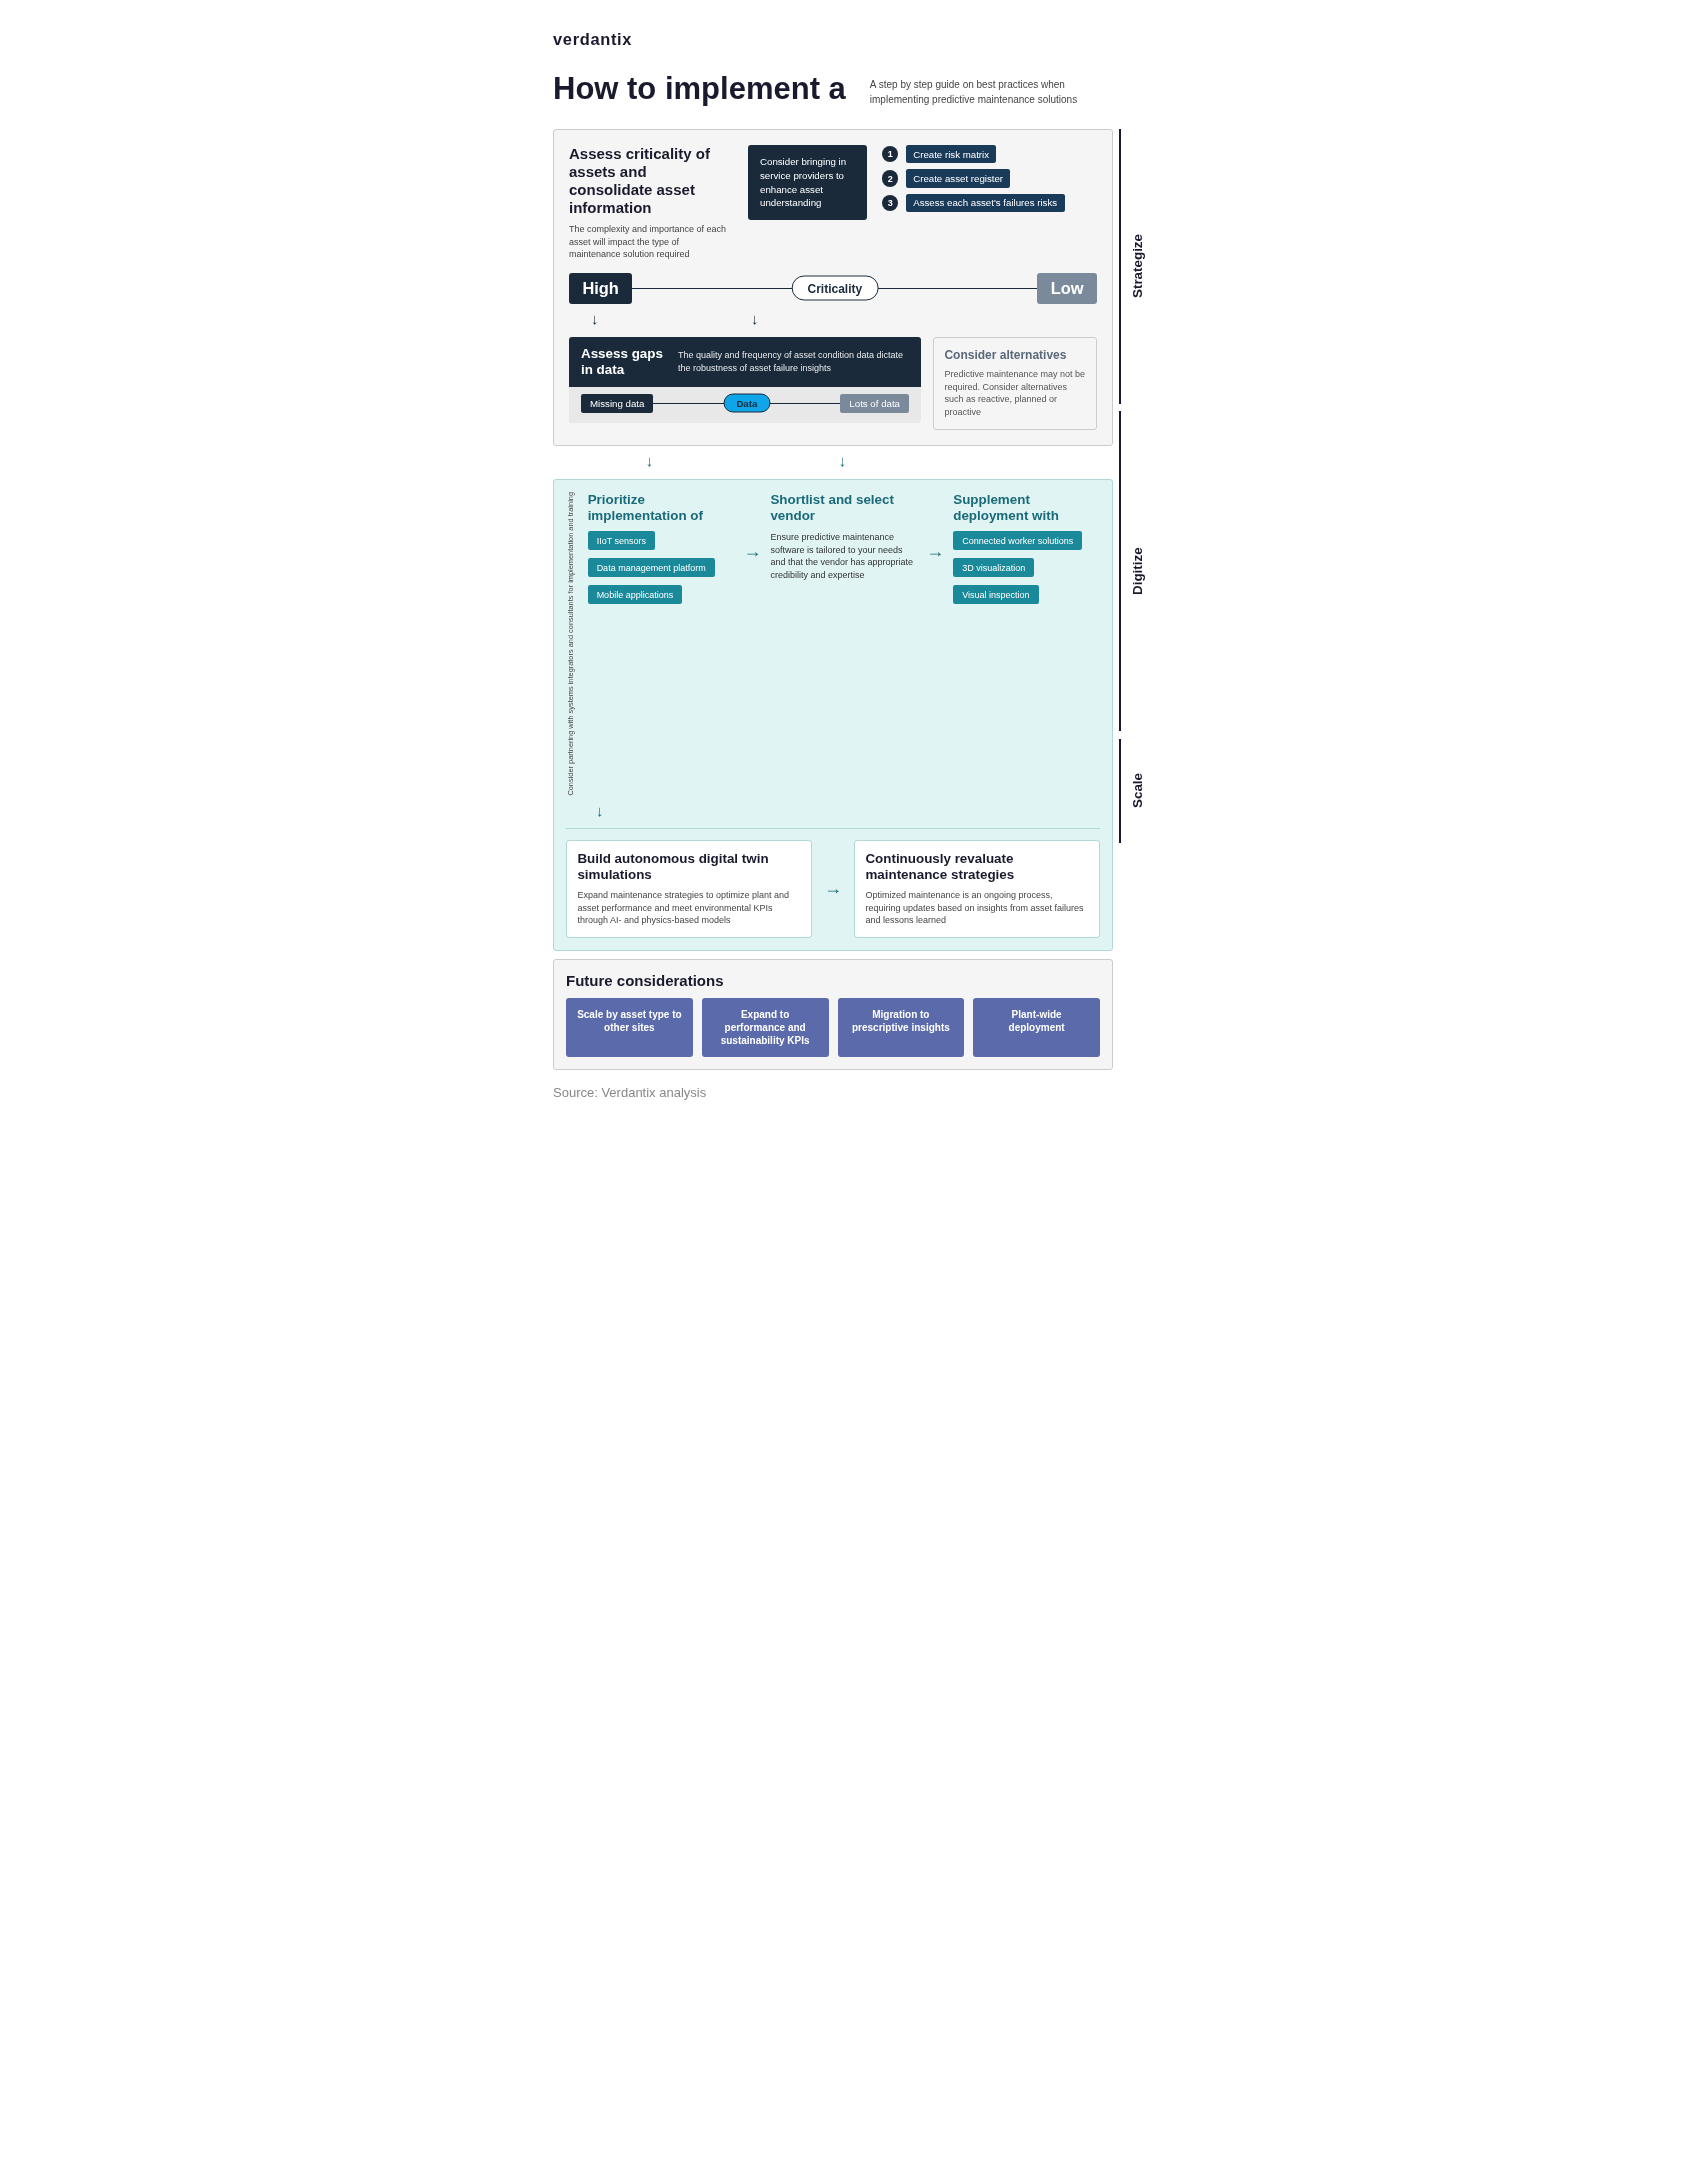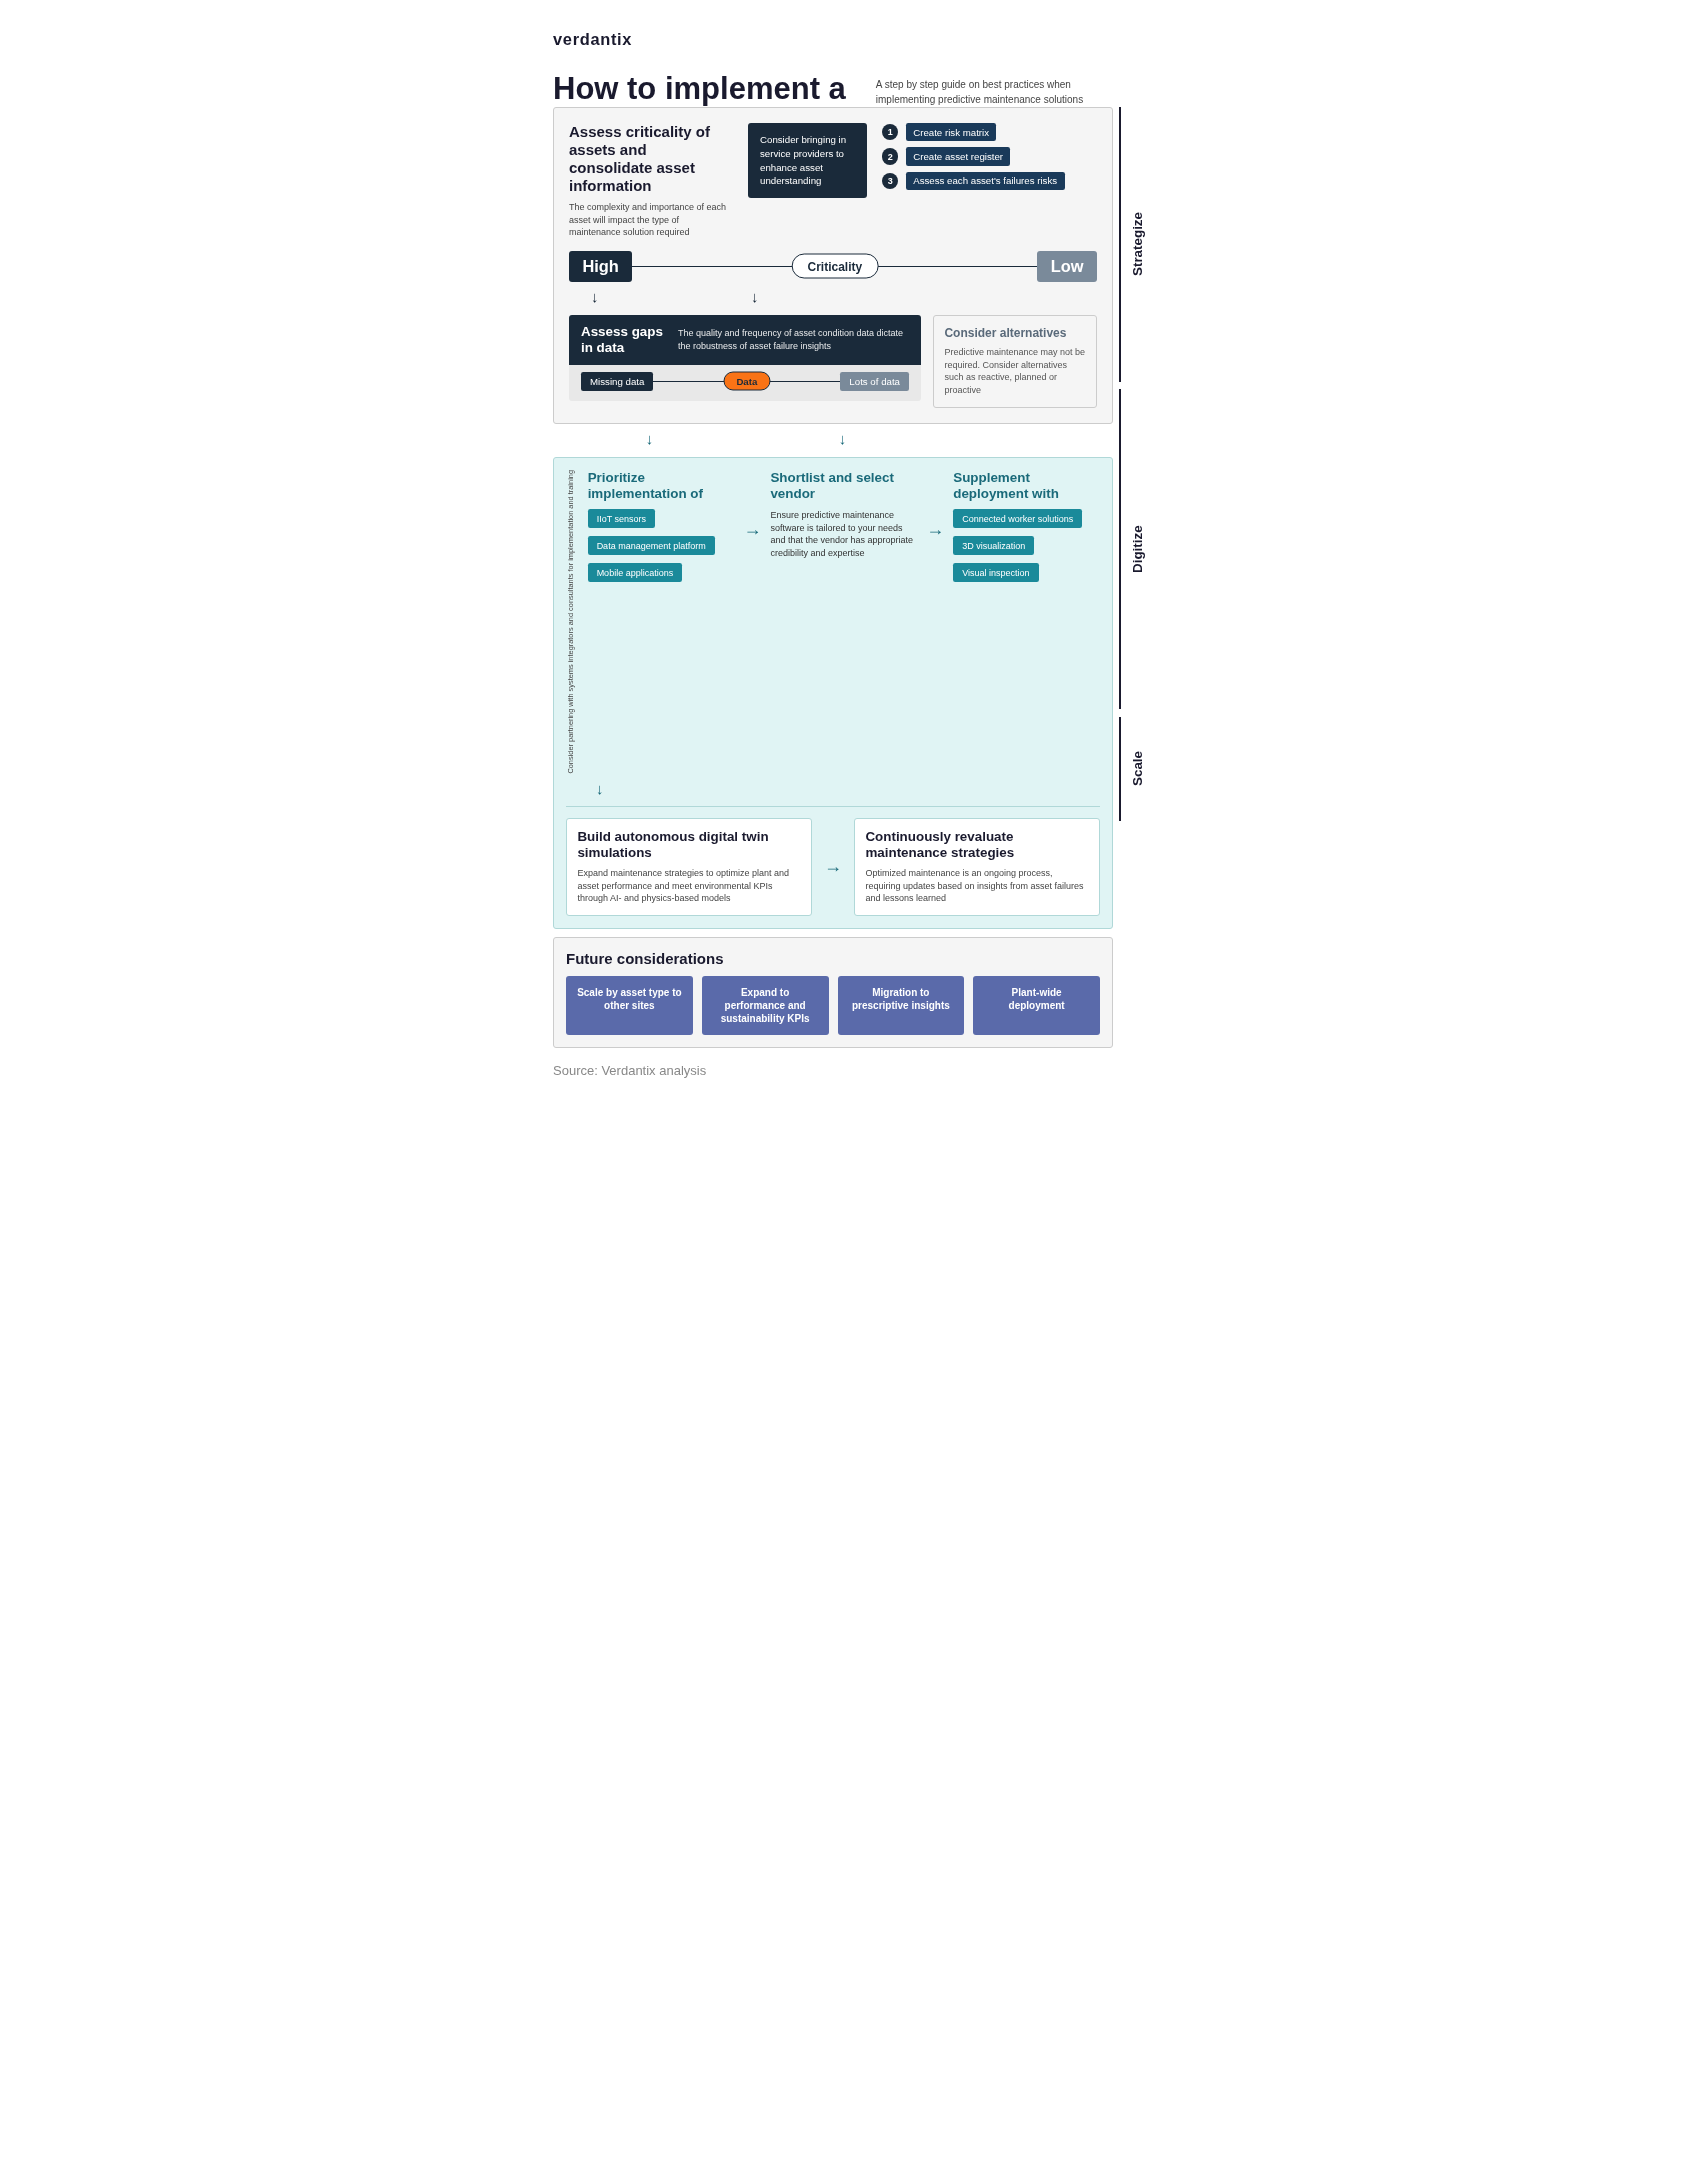--- a/index.html
+++ b/index.html
@@ -14,21 +14,22 @@
     .logo {
       font-size: 16.4px;
       font-weight: 700;
       letter-spacing: 0.7px;
       color: #1a1a2e;
       margin-bottom: 22px;
     }
     .header-section {
       display: flex;
       align-items: flex-start;
-      gap: 30px;
+      margin-bottom: 22px;
+      gap: 24px;
     }
     .main-title {
       font-size: 31px;
       font-weight: 700;
       color: #1a1a2e;
       line-height: 1.15;
       flex: 0 0 auto;
       max-width: 313px;
     }
     .subtitle {
@@ -248,21 +249,21 @@
       height: 1.5px;
       background: #1a2a3a;
       position: relative;
       margin: 0 0;
     }
     .data-center-label {
       position: absolute;
       left: 50%;
       top: 50%;
       transform: translate(-50%, -50%);
-      background: #f97316;
+      background: #0ea5e9;
       border: 1.5px solid #1a2a3a;
       border-radius: 15px;
       padding: 3px 12px;
       font-size: 9.7px;
       font-weight: 600;
       white-space: nowrap;
       color: #1a2a3a;
     }
     .data-tag-right {
       background: #7a8a9a;

